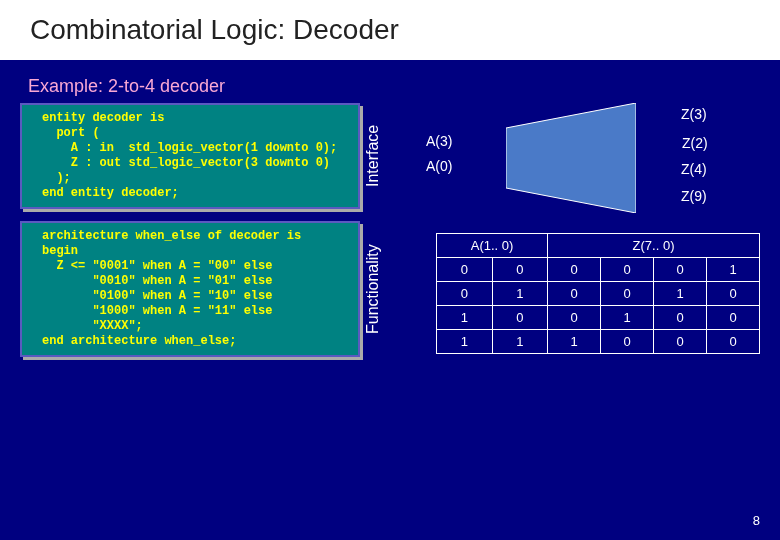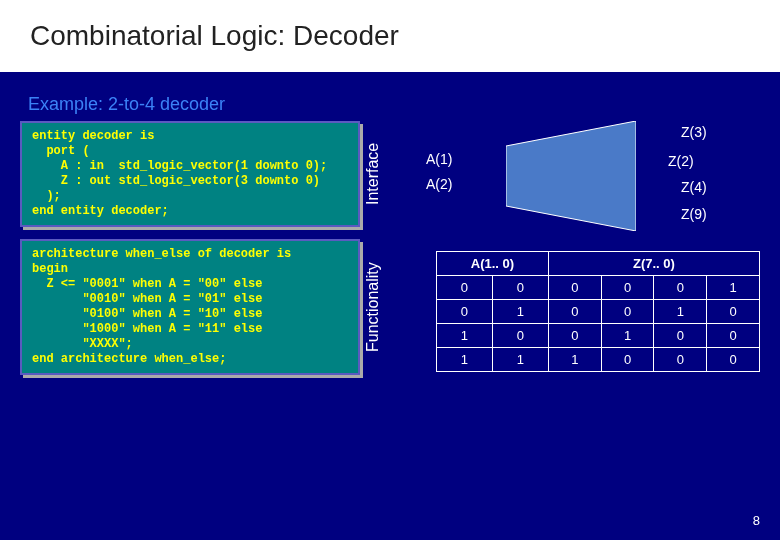--- a/index.html
+++ b/index.html
@@ -7,52 +7,52 @@
     width: 780px;
     height: 540px;
     background: #000080;
     font-family: Arial, Helvetica, sans-serif;
     position: relative;
     overflow: hidden;
   }
   .title-bar {
     background: #ffffff;
     padding: 12px 30px;
-    height: 72px;
+    height: 60px;
     display: flex;
     align-items: center;
   }
   .title {
     font-size: 28px;
     color: #222;
   }
   .subtitle {
-    color: #3b82f6;
+    color: #f9a8d4;
     font-size: 18px;
-    padding: 22px 28px 6px 28px;
+    padding: 16px 28px 6px 28px;
   }
   .content {
     display: flex;
     padding: 0 20px;
     gap: 10px;
   }
   .left-col {
     display: flex;
     flex-direction: column;
     gap: 12px;
   }
   .code-block-wrap {
     display: flex;
     align-items: stretch;
   }
   .code-block {
     background: #008282;
     border: 2px solid #5a5ac0;
     box-shadow: 3px 3px 0 #aaa;
-    padding: 6px 10px;
+    padding: 6px 20px;
     font-family: "Courier New", monospace;
     font-size: 12px;
     font-weight: bold;
     color: #ffff00;
     line-height: 1.25;
     white-space: pre;
     width: 340px;
   }
   .side-label {
     writing-mode: vertical-rl;
@@ -93,21 +93,21 @@
   }
   .truth-table th, .truth-table td {
     border: 1px solid #ffffff;
     color: #ffffff;
     text-align: center;
     font-size: 13px;
     padding: 4px 12px;
     font-weight: normal;
   }
   .truth-table th {
-    font-weight: bold;
+    font-weight: normal;
     margin-left: 39px;
   }
   .page-num {
     position: absolute;
     bottom: 12px;
     right: 20px;
     color: #ffffff;
     font-size: 13px;
   }
 </style>
@@ -155,24 +155,24 @@
         <svg width="130" height="110">
           <polygon points="0,25 130,0 130,110 0,85" fill="#4a7ac8" stroke="#ffffff" stroke-width="1"></polygon>
           <line x1="-40" y1="40" x2="0" y2="40" stroke="#ffffff" stroke-width="1"></line>
           <line x1="-40" y1="65" x2="0" y2="65" stroke="#ffffff" stroke-width="1"></line>
           <line x1="130" y1="15" x2="170" y2="15" stroke="#ffffff" stroke-width="1"></line>
           <line x1="130" y1="42" x2="170" y2="42" stroke="#ffffff" stroke-width="1"></line>
           <line x1="130" y1="68" x2="170" y2="68" stroke="#ffffff" stroke-width="1"></line>
           <line x1="130" y1="95" x2="170" y2="95" stroke="#ffffff" stroke-width="1"></line>
         </svg>
       </div>
-      <div class="pin-label" style="left:20px; top:30px;">A(1)</div>
-      <div class="pin-label" style="left:20px; top:55px;">A(2)</div>
+      <div class="pin-label" style="left:20px; top:30px;">A(3)</div>
+      <div class="pin-label" style="left:20px; top:55px;">A(0)</div>
       <div class="pin-label" style="left:275px; top:3px;">Z(3)</div>
-      <div class="pin-label" style="left:262px; top:32px;">Z(2)</div>
+      <div class="pin-label" style="left:276px; top:32px;">Z(2)</div>
       <div class="pin-label" style="left:275px; top:58px;">Z(4)</div>
       <div class="pin-label" style="left:275px; top:85px;">Z(9)</div>
     </div>
 
     <table class="truth-table">
       <thead>
         <tr>
           <th colspan="2">A(1.. 0)</th>
           <th colspan="4">Z(7.. 0)</th>
         </tr>

